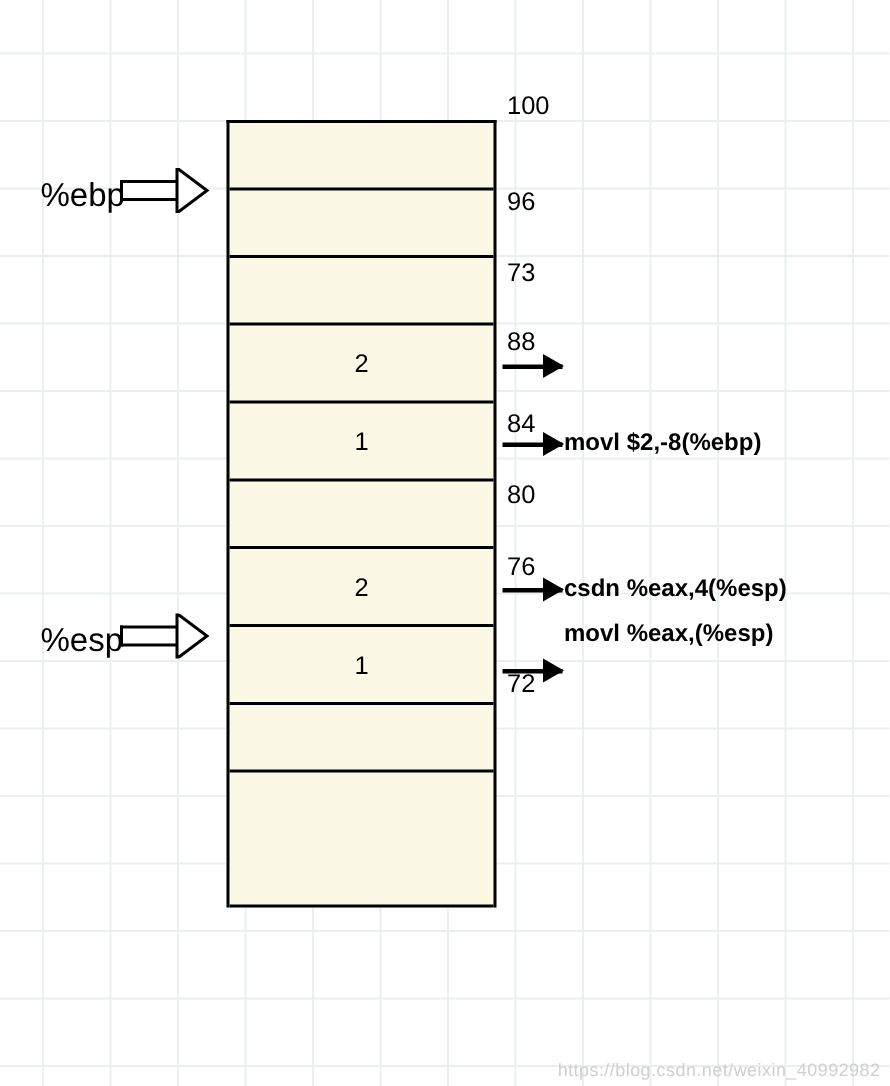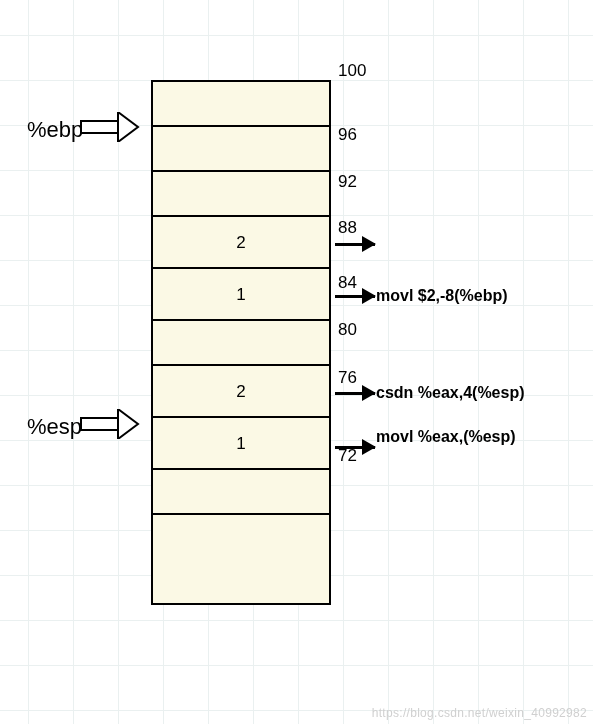--- a/index.html
+++ b/index.html
@@ -114,21 +114,21 @@
     <div class="cell" style="height:52px;line-height:52px"><span>1</span></div>
     <div class="cell" style="height:45px"><span></span></div>
     <div class="cell" style="height:52px;line-height:52px"><span>2</span></div>
     <div class="cell" style="height:52px;line-height:52px"><span>1</span></div>
     <div class="cell" style="height:45px"><span></span></div>
     <div class="cell tall"><span></span></div>
   </div>
 
   <div class="addr-label" style="top:71px">100</div>
   <div class="addr-label" style="top:135px">96</div>
-  <div class="addr-label" style="top:182px">92</div>
+  <div class="addr-label" style="top:182px">73</div>
   <div class="addr-label" style="top:228px">88</div>
   <div class="addr-label" style="top:283px">84</div>
   <div class="addr-label" style="top:330px">80</div>
   <div class="addr-label" style="top:378px">76</div>
   <div class="addr-label" style="top:456px">72</div>
 
   <div class="ptr-label" style="top:117px;left:27px">%ebp</div>
   <div class="hollow-arrow" style="top:113px">
     <div class="shaft"></div>
     <div class="head">
@@ -150,16 +150,16 @@
 
   <div class="arrow-right" style="top:243px"></div>
 
   <div class="arrow-right" style="top:295px"></div>
   <div class="instr" style="top:287px">movl $2,-8(%ebp)</div>
 
   <div class="arrow-right" style="top:392px"></div>
   <div class="instr" style="top:384px">csdn %eax,4(%esp)</div>
 
   <div class="arrow-right" style="top:446px"></div>
-  <div class="instr" style="top:428px">movl %eax,(%esp)</div>
+  <div class="instr" style="top:414px">movl %eax,(%esp)</div>
 
   <div class="watermark">https://blog.csdn.net/weixin_40992982</div>
 </div>
 
 </body></html>

